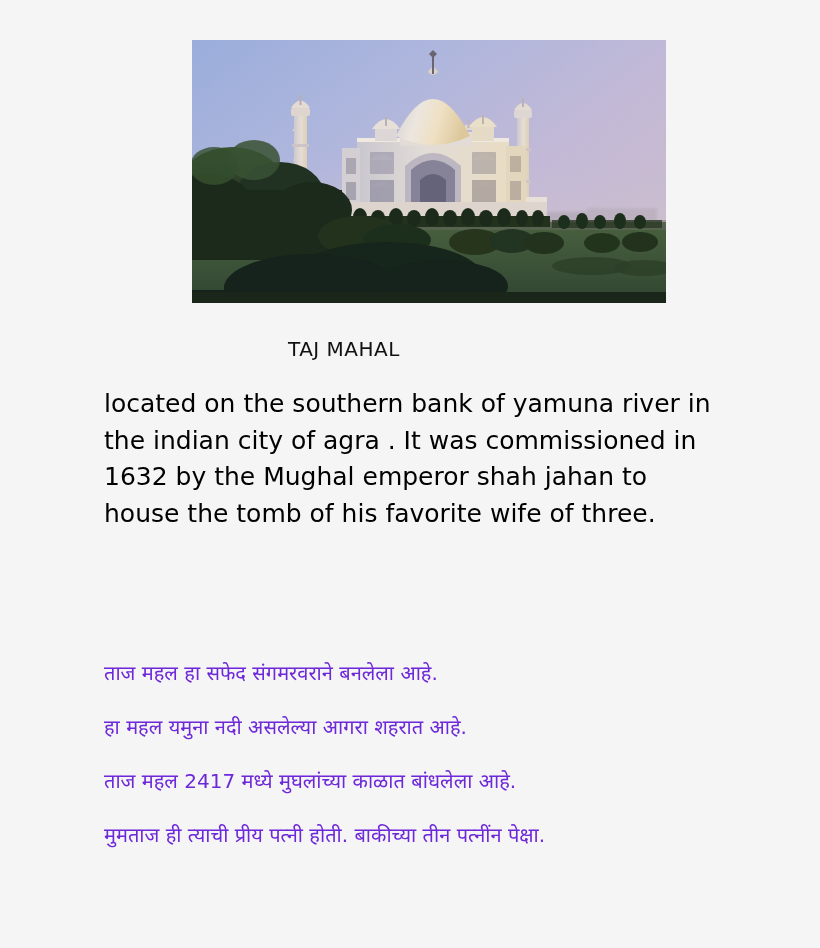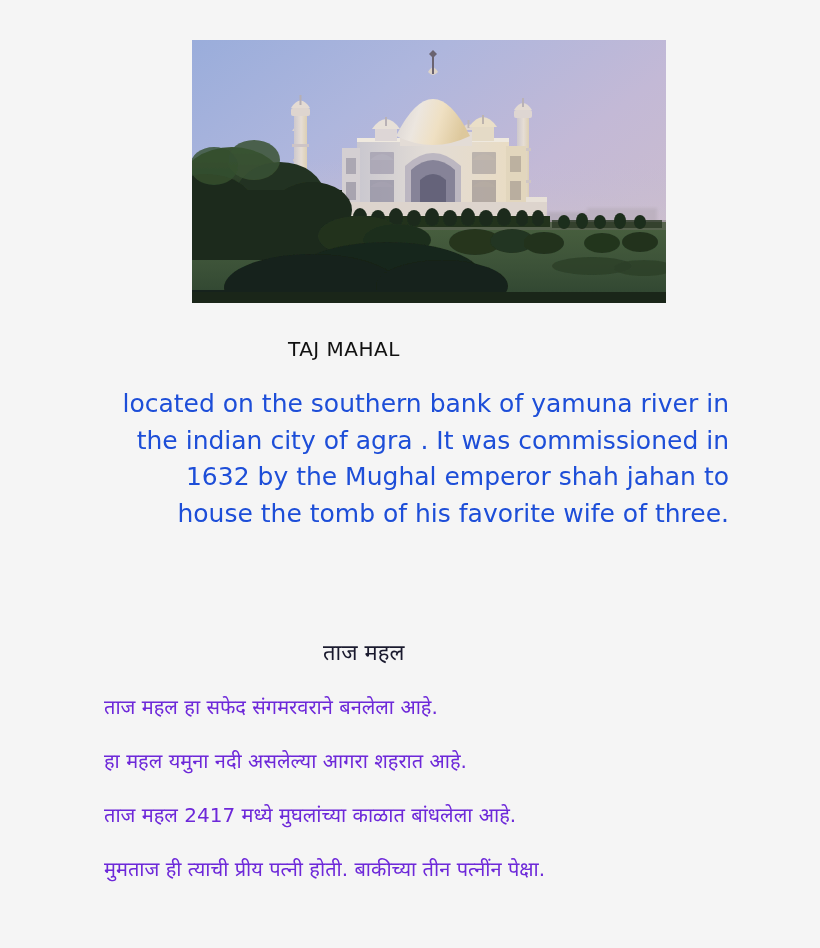--- a/index.html
+++ b/index.html
@@ -46,25 +46,24 @@
     font-family: "DejaVu Sans", sans-serif;
     font-size: 25px;
     color: #111111;
     line-height: 38px;
     margin-top: 4px;
     white-space: nowrap;
   }
   .en-para {
     font-family: "DejaVu Sans", sans-serif;
     font-size: 25px;
-    color: #1d4ed8;
+    color: #000000;
     line-height: 36.5px;
     margin-top: 20px;
     width: 625px;
-    text-align: right;
   }
 
   
   #marathi-block {
     position: absolute;
     left: 104px;
     top: 638px;
     width: 680px;
   }
   .mr-title {
@@ -293,18 +292,17 @@
     <rect x="0" y="252" width="474" height="11" fill="#1a2619"></rect>
   </svg>
 </div>
 
 <div id="english-block">
   <div class="en-title">TAJ MAHAL</div>
   <div class="en-para">located on the southern bank of yamuna river in the indian city of agra . It was commissioned in 1632 by the Mughal emperor shah jahan to house the tomb of his favorite wife of three.</div>
 </div>
 
 <div id="marathi-block">
-  <div class="mr-title">ताज महल</div>
   <div class="mr-line">ताज महल हा सफेद संगमरवराने बनलेला आहे.</div>
   <div class="mr-line">हा महल यमुना नदी असलेल्या आगरा शहरात आहे.</div>
   <div class="mr-line">ताज महल 2417 मध्ये मुघलांच्या काळात बांधलेला आहे.</div>
   <div class="mr-line">मुमताज ही त्याची प्रीय पत्नी होती. बाकीच्या तीन पत्नींन पेक्षा.</div>
 </div>
 
 </body></html>

